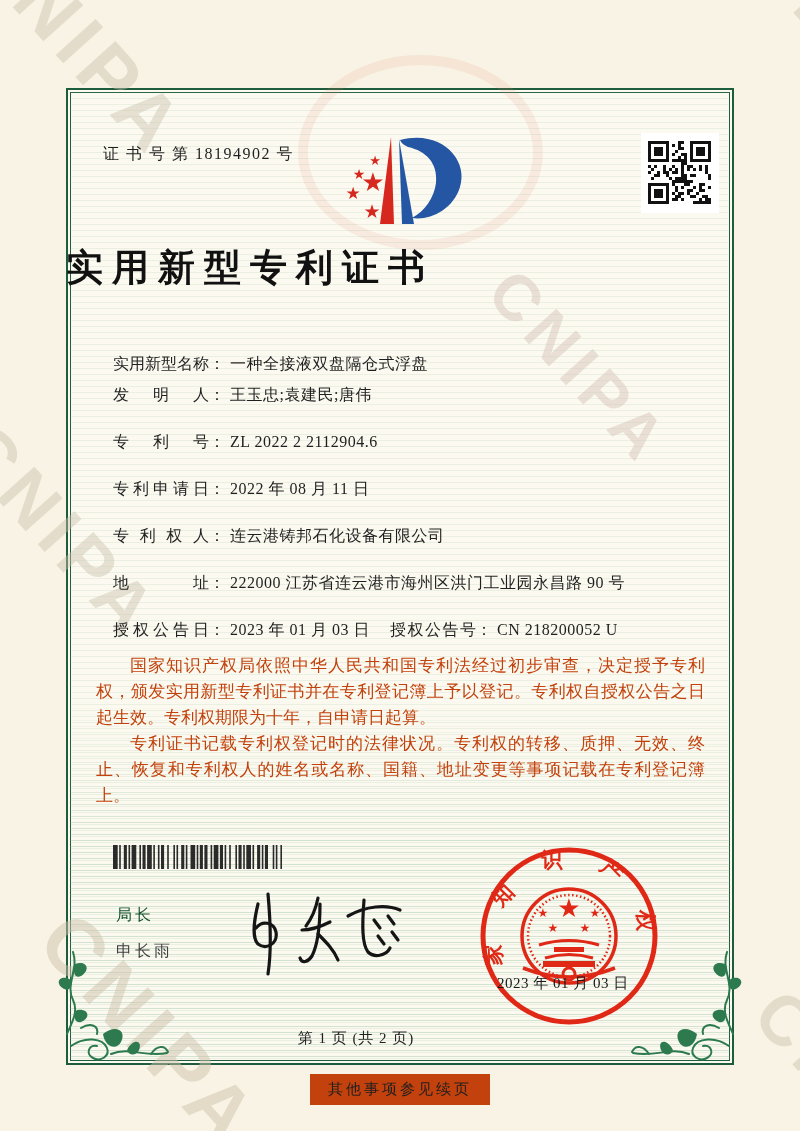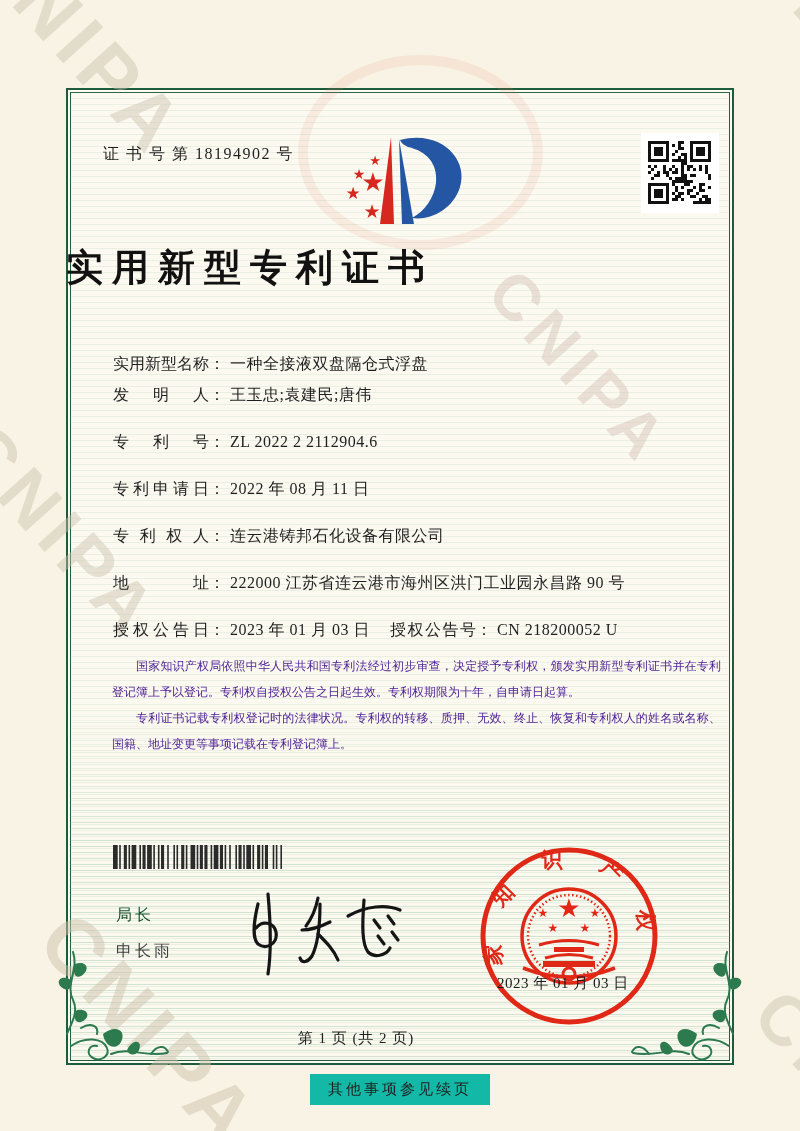--- a/index.html
+++ b/index.html
@@ -62,43 +62,43 @@
   .flabel{
     display:inline-block;width:88px;vertical-align:baseline;
     text-align:justify;text-align-last:justify;text-justify:inter-ideograph;
   }
   .colon{display:inline-block;}
   .fvalue{margin-left:5px;letter-spacing:0.5px;}
   .col2{position:absolute;left:277px;top:0;}
   .col2 .flabel{width:86px;}
   
   .body-text{
-    position:absolute;left:112px;top:653px;width:609px;z-index:5;
-    font-size:12px;line-height:26px;text-align:justify;color:#4c1d95;
+    position:absolute;left:96px;top:653px;width:609px;z-index:5;
+    font-size:17px;line-height:26px;text-align:justify;color:#c2410c;
   }
   .body-text p{margin:0;text-indent:2em;}
   
   .barcode{position:absolute;left:113px;top:845px;z-index:5;}
   .sig-title{position:absolute;left:116px;top:905px;z-index:5;font-size:16px;letter-spacing:3px;
              font-family:"Liberation Sans","DejaVu Sans",sans-serif;color:#14532d;}
   .sig-name{position:absolute;left:116px;top:941px;z-index:6;font-size:16px;letter-spacing:3px;
             font-family:"Liberation Sans","DejaVu Sans",sans-serif;color:#404040;}
   .signature{position:absolute;left:228px;top:886px;z-index:6;}
   .seal{position:absolute;left:477px;top:844px;z-index:5;}
   .seal-date{
     position:absolute;left:497px;top:974px;width:160px;z-index:6;
     font-size:15px;color:#1a1a1a;letter-spacing:0.5px;white-space:nowrap;
   }
   .page-info{
     position:absolute;left:66px;top:1029px;width:580px;z-index:5;
     text-align:center;font-size:15px;letter-spacing:1px;
   }
   .foot-note{
     position:absolute;left:50%;top:1074px;transform:translateX(-50%);z-index:5;
-    background:#14b8a6;padding:6px 18px;font-size:15px;letter-spacing:3px;white-space:nowrap;
+    background:#c2410c;padding:6px 18px;font-size:15px;letter-spacing:3px;white-space:nowrap;
   }
 </style>
 </head>
 <body>
 
 <div class="wm wm-tl">CNIPA</div>
 <div class="wm wm-tr">CNIPA</div>
 <div class="wm wm-mr">CNIPA</div>
 <div class="wm wm-ml">CNIPA</div>
 <div class="wm wm-bl">CNIPA</div>

